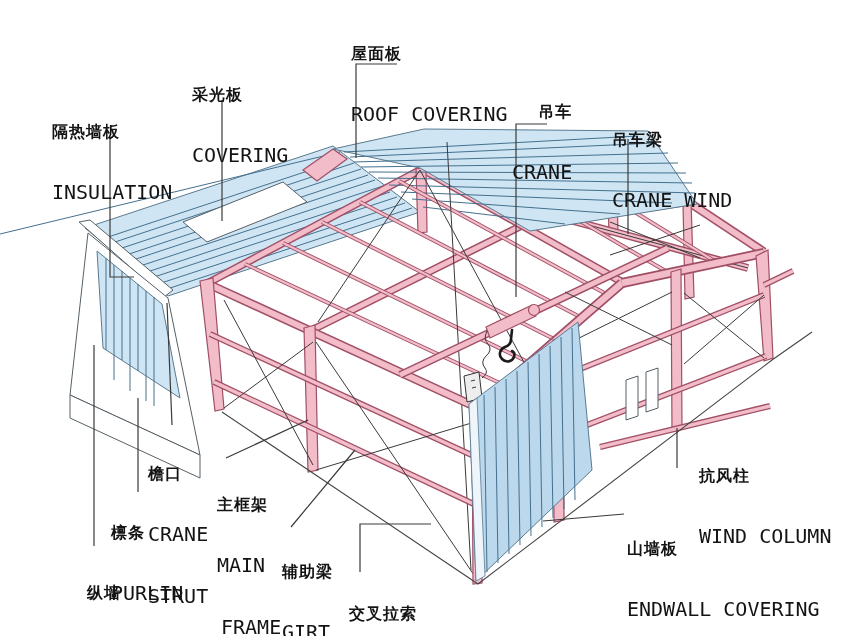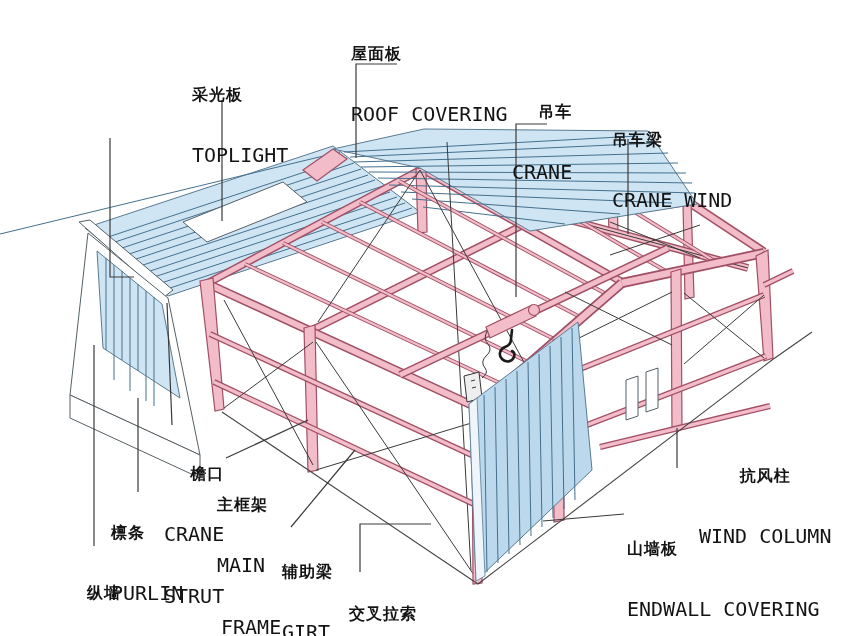--- a/index.html
+++ b/index.html
@@ -236,45 +236,49 @@
     <line class="leader" x1="543" y1="521" x2="624" y2="514"></line>
     <line class="leader" x1="167" y1="303" x2="172" y2="425"></line>
     <line class="leader" x1="226" y1="458" x2="308" y2="420"></line>
     <line class="leader" x1="138" y1="398" x2="138" y2="492"></line>
     <line class="leader" x1="94" y1="345" x2="94" y2="546"></line>
     <line class="leader" x1="291" y1="527" x2="355" y2="450"></line>
     <polyline class="leader" points="360,572 360,524 431,524"></polyline>
   </g>
 </svg>
 
+<div class="lbl" style="left:52px;top:84px;">
+  <div class="zh">隔热墙板</div>
+  <div class="en">INSULATION</div>
+</div>
 <div class="lbl" style="left:192px;top:47px;">
   <div class="zh">采光板</div>
-  <div class="en">TOPLIGHT</div>
+  <div class="en">COVERING</div>
 </div>
 <div class="lbl" style="left:351px;top:6px;">
   <div class="zh">屋面板</div>
   <div class="en">ROOF COVERING</div>
 </div>
 <div class="lbl" style="left:512px;top:64px;text-align:right;">
   <div class="zh">吊车</div>
   <div class="en">CRANE</div>
 </div>
 <div class="lbl" style="left:612px;top:92px;">
   <div class="zh">吊车梁</div>
   <div class="en">CRANE WIND</div>
 </div>
-<div class="lbl" style="left:699px;top:428px;text-align:center;">
+<div class="lbl" style="left:699px;top:428px;">
   <div class="zh">抗风柱</div>
   <div class="en">WIND COLUMN</div>
 </div>
 <div class="lbl" style="left:627px;top:501px;">
   <div class="zh">山墙板</div>
   <div class="en">ENDWALL COVERING</div>
 </div>
-<div class="lbl" style="left:164px;top:426px;text-align:right;">
+<div class="lbl" style="left:148px;top:426px;">
   <div class="zh">檐口</div>
   <div class="en">CRANE</div>
   <div class="en">STRUT</div>
 </div>
 <div class="lbl" style="left:217px;top:457px;">
   <div class="zh">主框架</div>
   <div class="en">MAIN</div>
   <div class="en" style="padding-left:4px;">FRAME</div>
 </div>
 <div class="lbl" style="left:111px;top:485px;">

